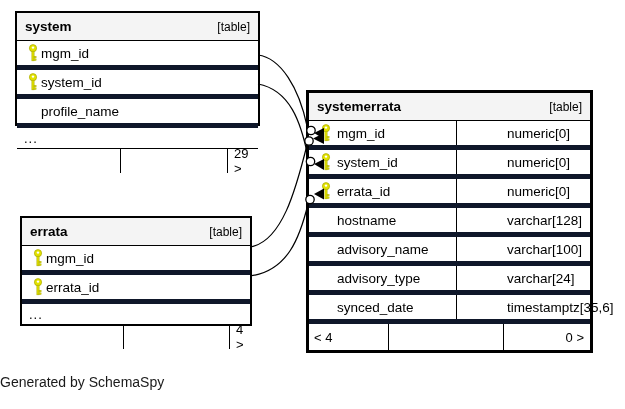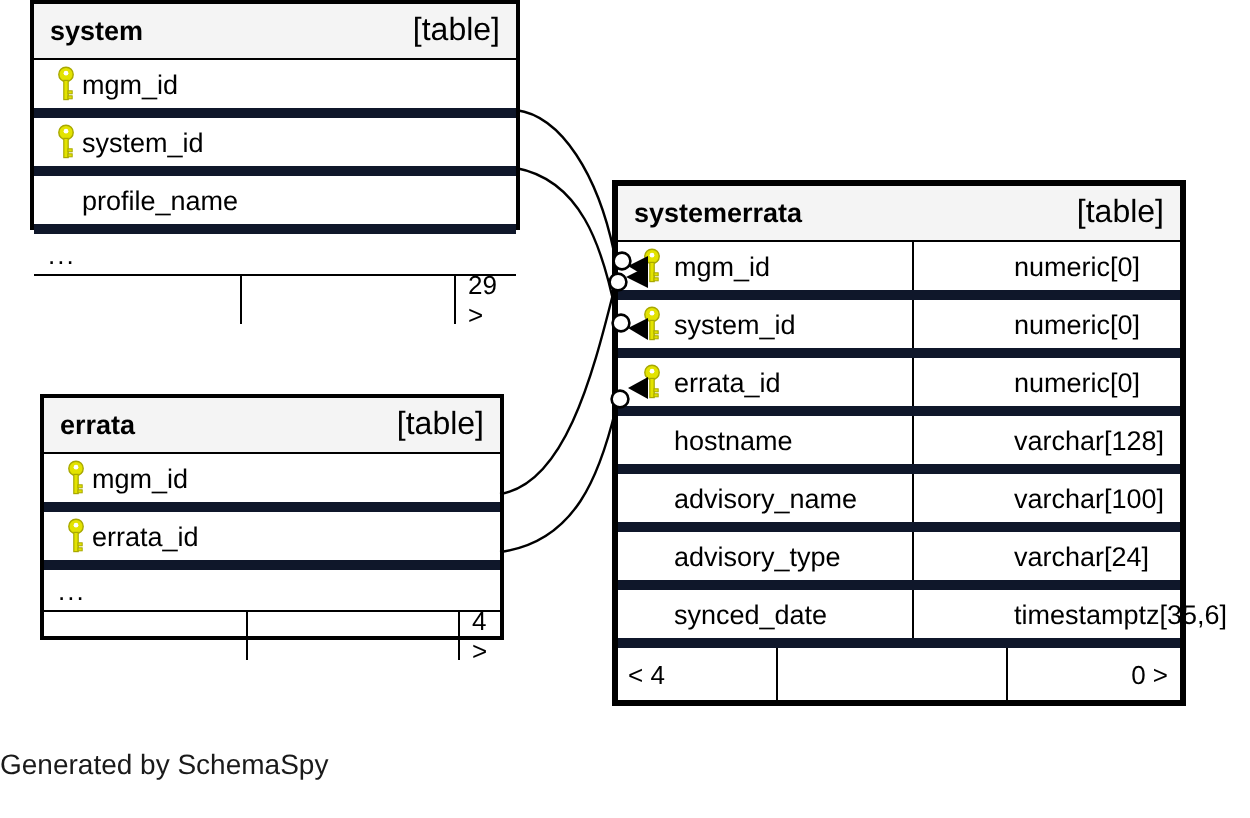--- a/index.html
+++ b/index.html
@@ -9,45 +9,45 @@
     overflow:hidden;
   }
   .tbl { position:absolute; background:#ffffff; border:2px solid #000; box-sizing:border-box; z-index:2; }
   .tbl.focus { border-width:3px; }
   .thead {
     box-sizing:border-box; height:28px; background:#f4f4f4;
     border-bottom:1px solid #000; display:flex; align-items:center;
     justify-content:space-between; padding:0 8px; font-size:13px;
   }
   .tname { font-weight:bold; font-size:13.5px; }
-  .tbadge { font-size:16px; }
+  .tbadge { font-size:12px; }
   .trow {
     box-sizing:border-box; height:29px; border-bottom:5px solid #0f172a;
     display:flex; align-items:center; font-size:13.5px;
   }
   .trow .namecell { display:flex; align-items:center; padding-left:11px; box-sizing:border-box; height:100%; }
   .kslot { width:13px; display:flex; align-items:center; }
   .kslot.empty { width:13px; }
   .tbl.focus .trow .namecell { padding-left:12px; border-right:1px solid #000; width:148px; flex:0 0 148px; }
   .tbl.focus .kslot { width:16px; }
   .typecell { padding-left:5px; font-size:13.5px;margin-left:45px; }
   .ellrow {
     box-sizing:border-box; height:21px; border-bottom:1px solid #000;
     display:flex; align-items:center; padding-left:7px; font-size:13px; letter-spacing:1px;
   }
   .tfoot { display:flex; box-sizing:border-box; font-size:13px; }
   .fcell { box-sizing:border-box; display:flex; align-items:center; padding:0 6px; }
   .fcell + .fcell { border-left:1px solid #000; }
   .fcell.right { justify-content:flex-end; flex:1 1 auto;margin-left:47px; }
   
-  #t-system   { left:15px; top:0;  width:245px; height:115px; }
+  #t-system   { left:15px; top:11px;  width:245px; height:115px; }
   #t-system  .tfoot { height:24px; }
   #t-system  .fcell.c1 { flex:0 0 103px; }
   #t-system  .fcell.c2 { flex:0 0 60px; }
-  #t-errata   { left:20px; top:197px; width:232px; height:123px; }
+  #t-errata   { left:20px; top:216px; width:232px; height:110px; }
   #t-errata  .tfoot { height:24px; }
   #t-errata  .fcell.c1 { flex:0 0 101px; }
   #t-errata  .fcell.c2 { flex:0 0 59px; }
   #t-systemerrata { left:306px; top:90px; width:287px; height:263px; }
   #t-systemerrata .tfoot { height:26px; }
   #t-systemerrata .fcell.c1 { flex:0 0 79px; padding:0 5px; }
   #t-systemerrata .fcell.c2 { flex:0 0 68px; }
   #rel-overlay { position:absolute; left:0; top:0; z-index:3; pointer-events:none; }
   #schemaspy-note {
     position:absolute; left:0; top:374px; font-size:14px; color:#1a1a1a;

